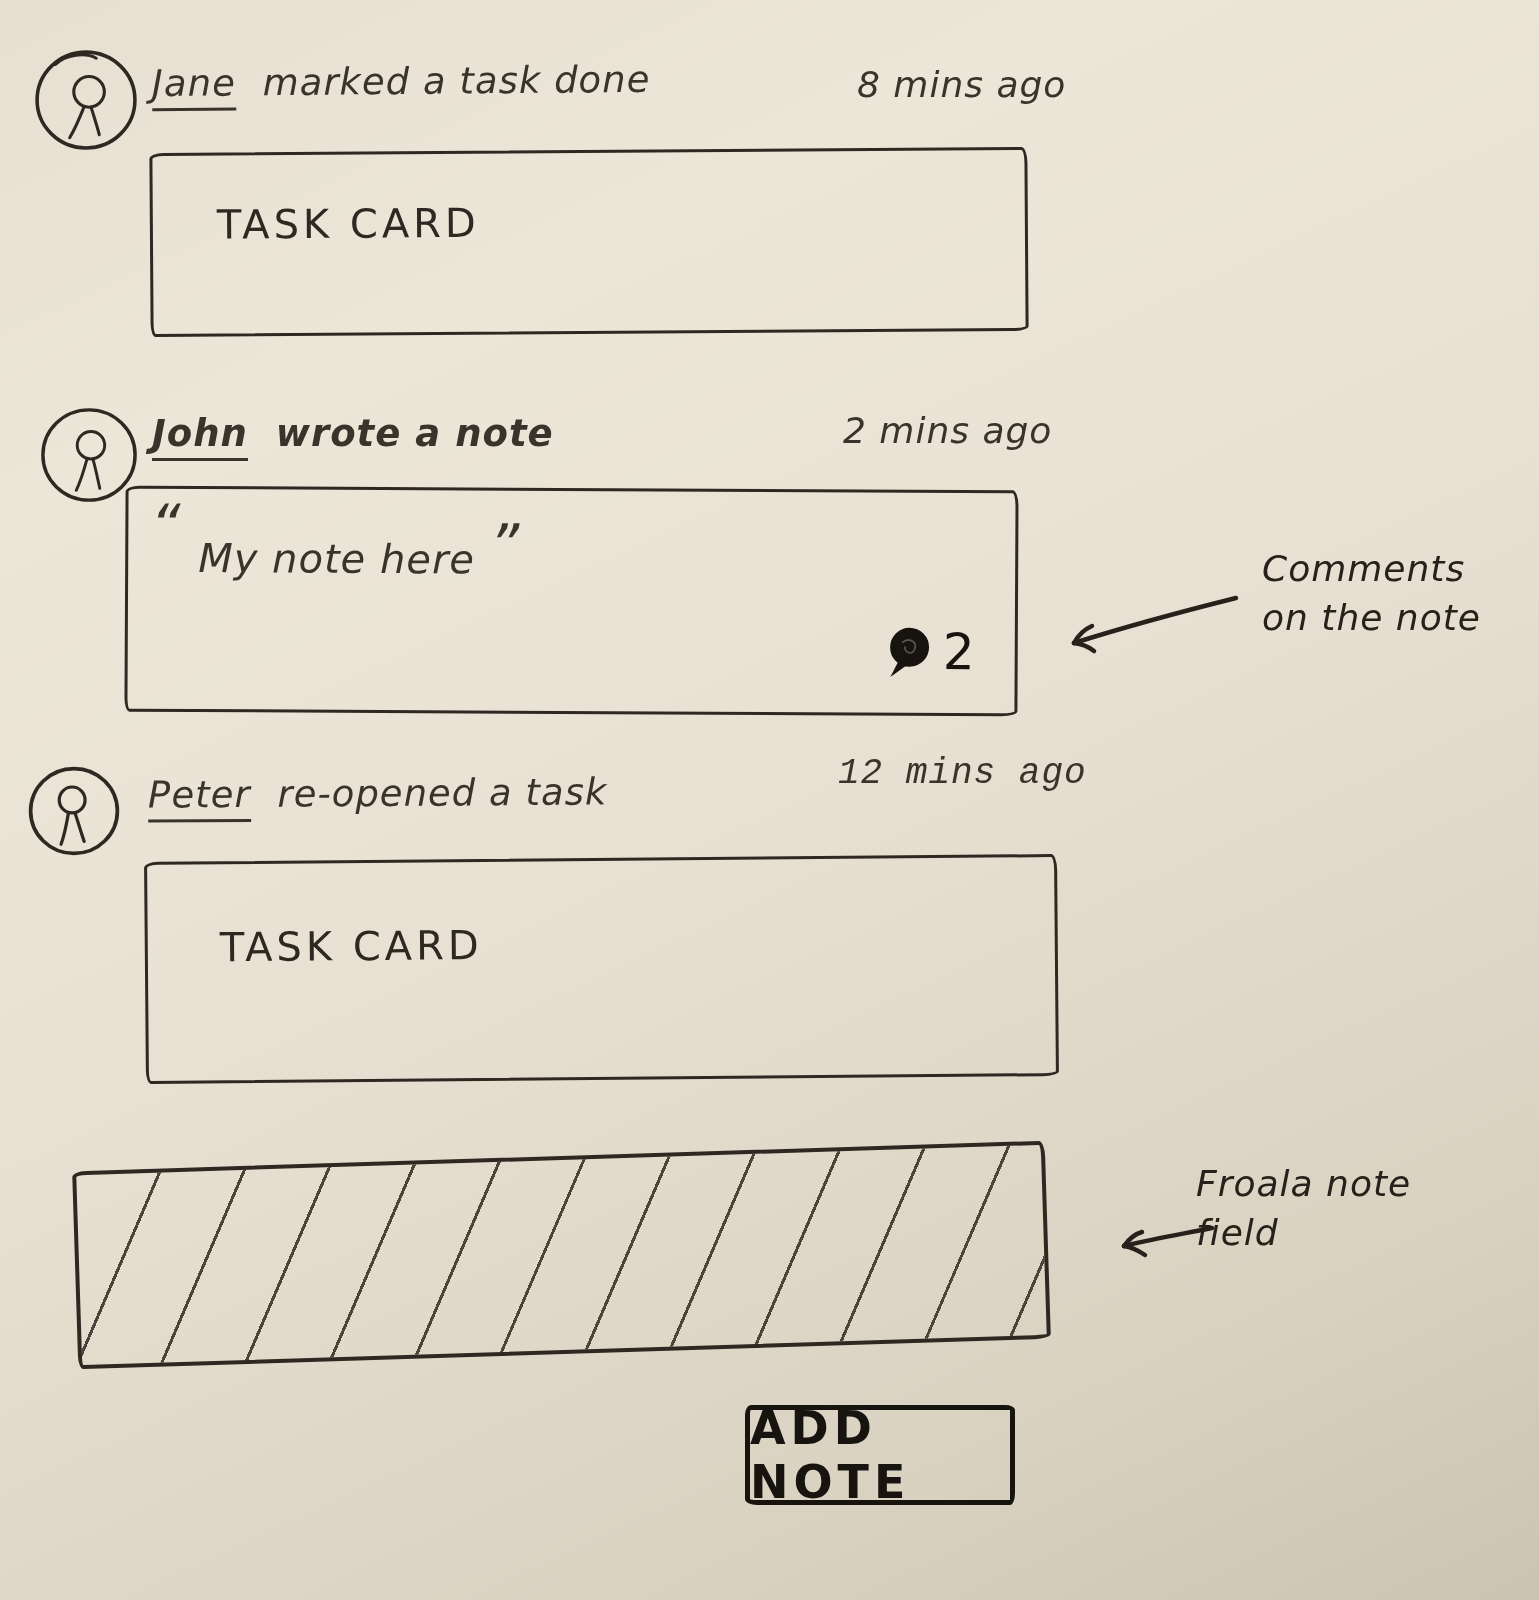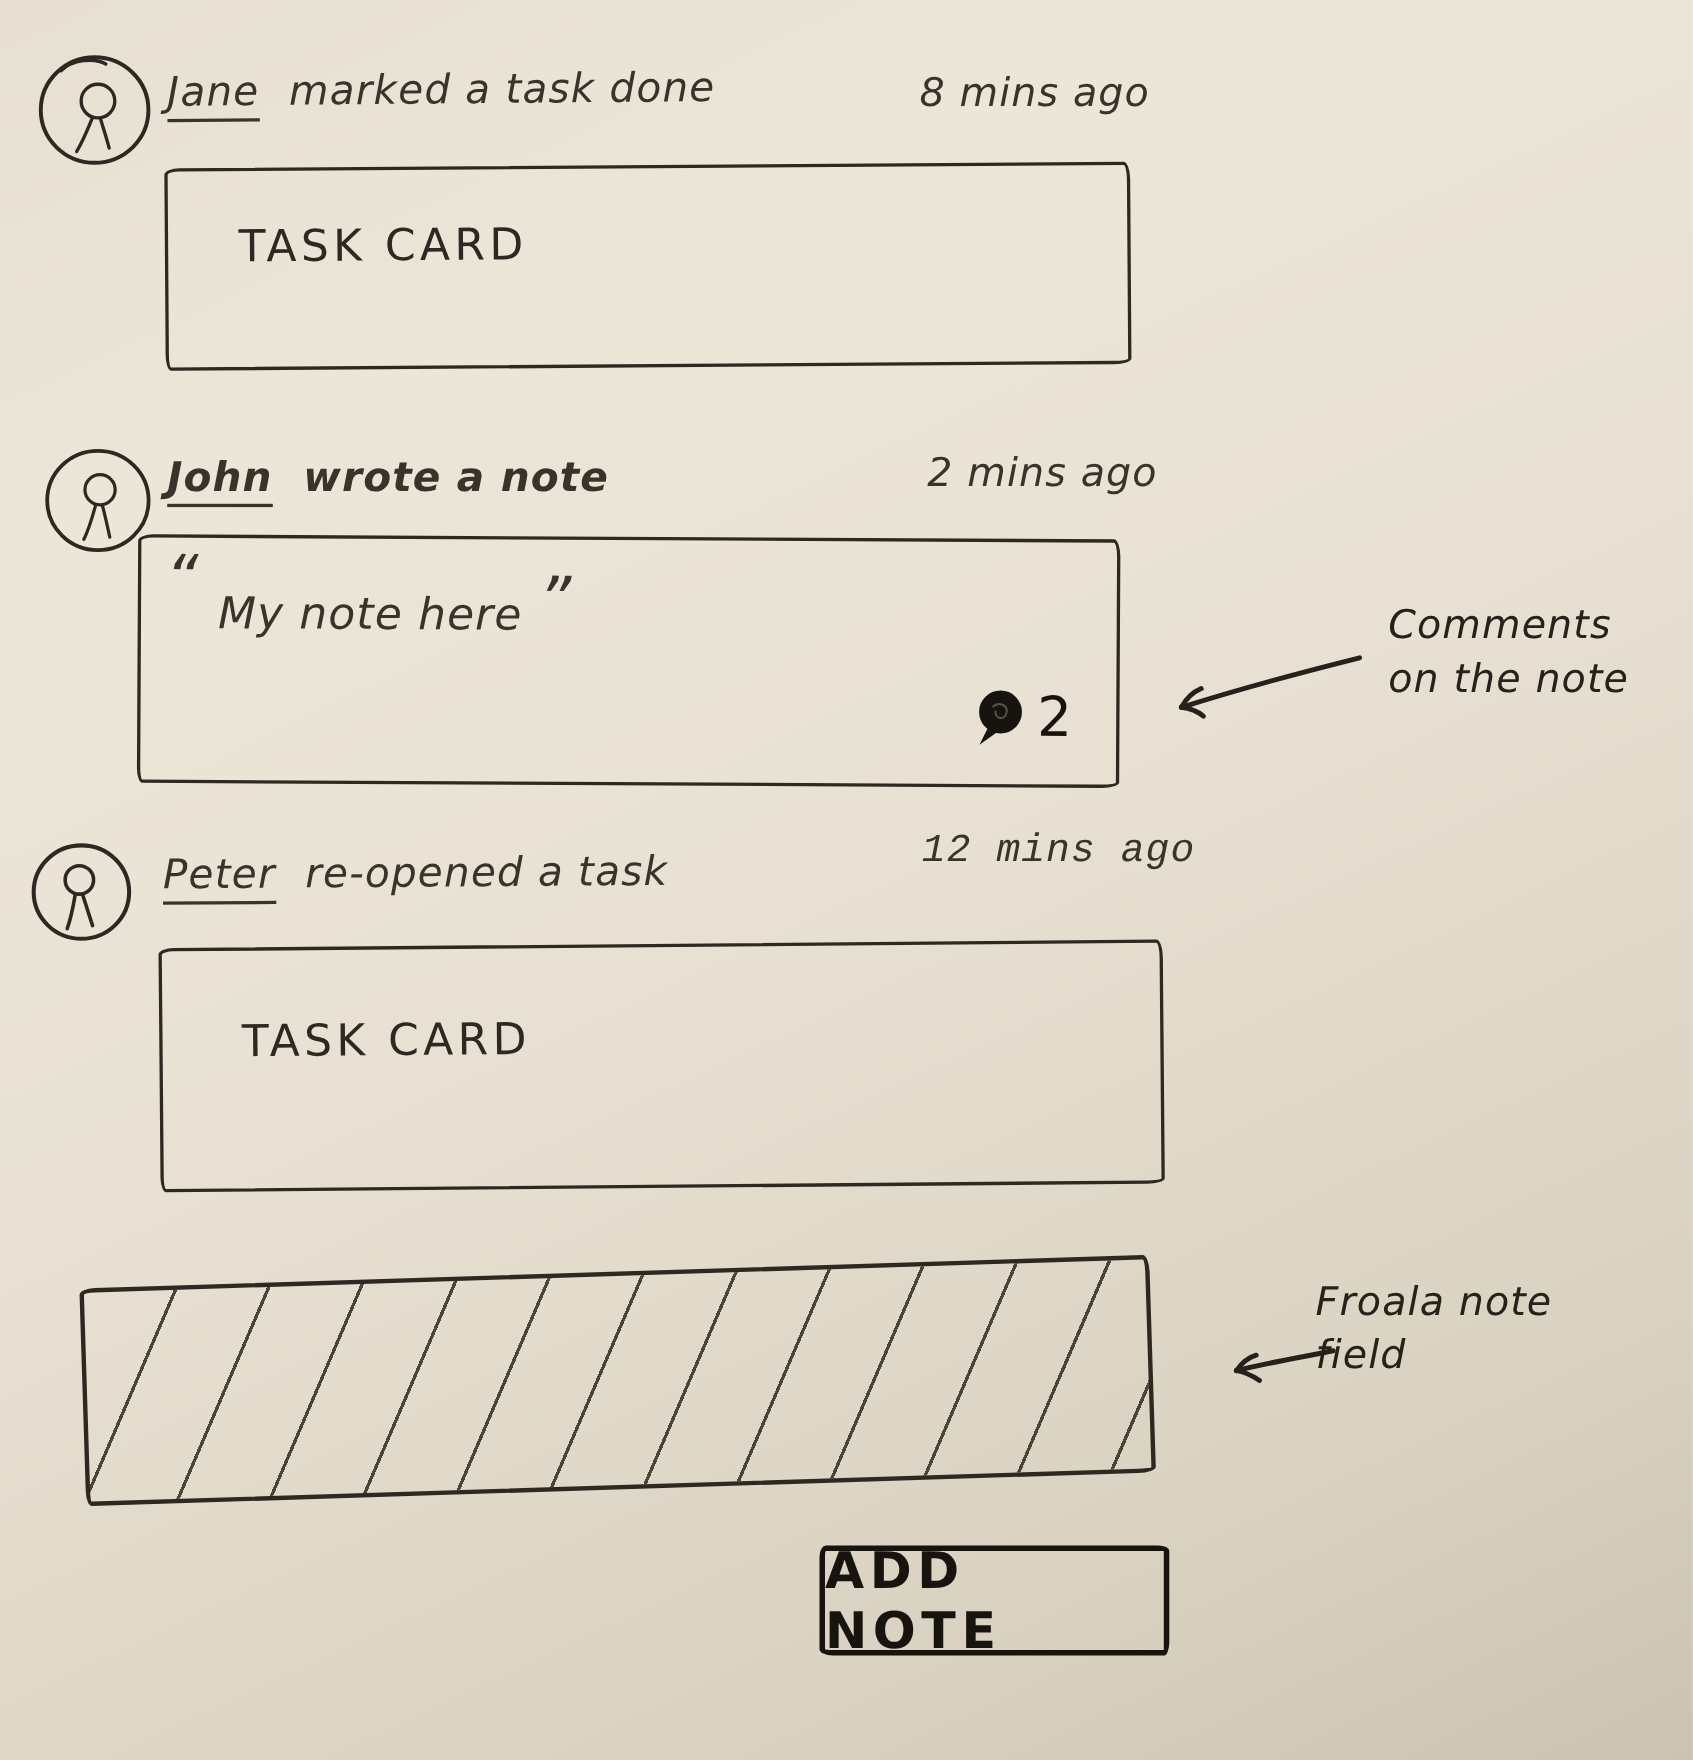--- a/index.html
+++ b/index.html
@@ -43,21 +43,21 @@
   .timestamp{font-size:36px;white-space:nowrap;}
   
   .avatar svg{display:block;}
   .avatar path,.avatar circle,.avatar ellipse{
     fill:none;stroke:var(--ink);stroke-linecap:round;
   }
   
   .card-label{position:absolute;left:64px;top:46px;font-size:40px;}
   .row1-avatar{left:33px;top:45px;width:106px;height:108px;}
   .row1-header{left:152px;top:60px;transform:rotate(-0.5deg);}
-  .row1-time{left:836px;top:64px;}
+  .row1-time{left:857px;top:64px;}
   .card1{left:150px;top:150px;width:878px;height:184px;transform:rotate(-0.4deg);}
 
   .row2-avatar{left:38px;top:404px;width:102px;height:102px;}
   .row2-header{left:152px;top:412px;font-weight:bold;}
   .row2-time{left:843px;top:410px;}
   .card2{left:125px;top:488px;width:893px;height:226px;transform:rotate(0.3deg);}
   .note-quote{position:absolute;left:22px;top:8px;display:flex;align-items:flex-start;}
   .q{font-size:58px;line-height:1;font-style:italic;color:var(--ink-soft);}
   .qo{margin-right:18px;}
   .qc{margin-left:14px;margin-top:18px;}
@@ -89,21 +89,21 @@
   
   .annotation-text{font-size:36px;line-height:1.35;color:#26211b;}
   .comments-note{left:1262px;top:545px;width:250px;}
   .froala-note{left:1196px;top:1160px;width:220px;}
   .arrow svg{display:block;}
   .arrow path{fill:none;stroke:#26211b;stroke-width:4.5;stroke-linecap:round;}
   .arrow1{left:1058px;top:588px;}
   .arrow2{left:1112px;top:1214px;}
   
   .add-note-btn{
-    left:745px;top:1405px;width:318px;height:100px;
+    left:745px;top:1405px;width:270px;height:100px;
     border-width:5px;
     border-radius:6px 10px 5px 12px / 10px 5px 12px 6px;
     display:flex;align-items:center;justify-content:center;
     font-size:46px;font-weight:bold;letter-spacing:5px;
     cursor:pointer;color:#17130f;border-color:#17130f;
   }
   
   .bubble svg{display:block;}
 </style>
 </head>

